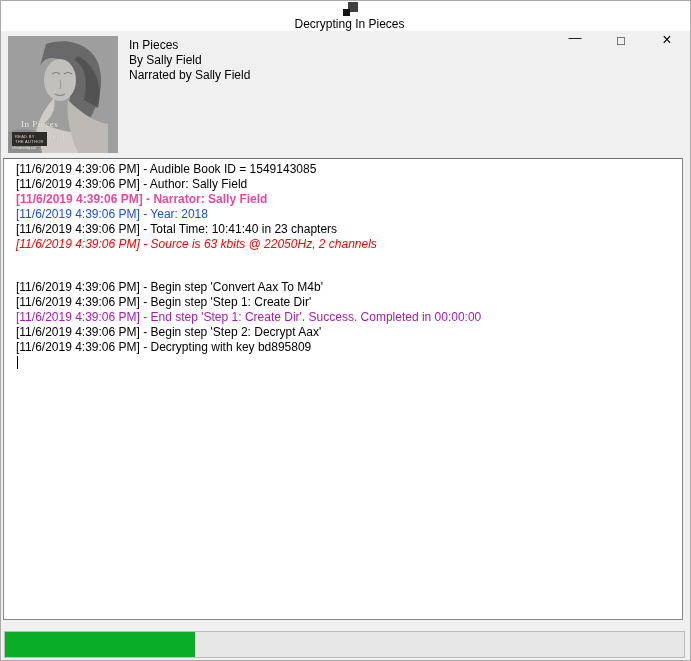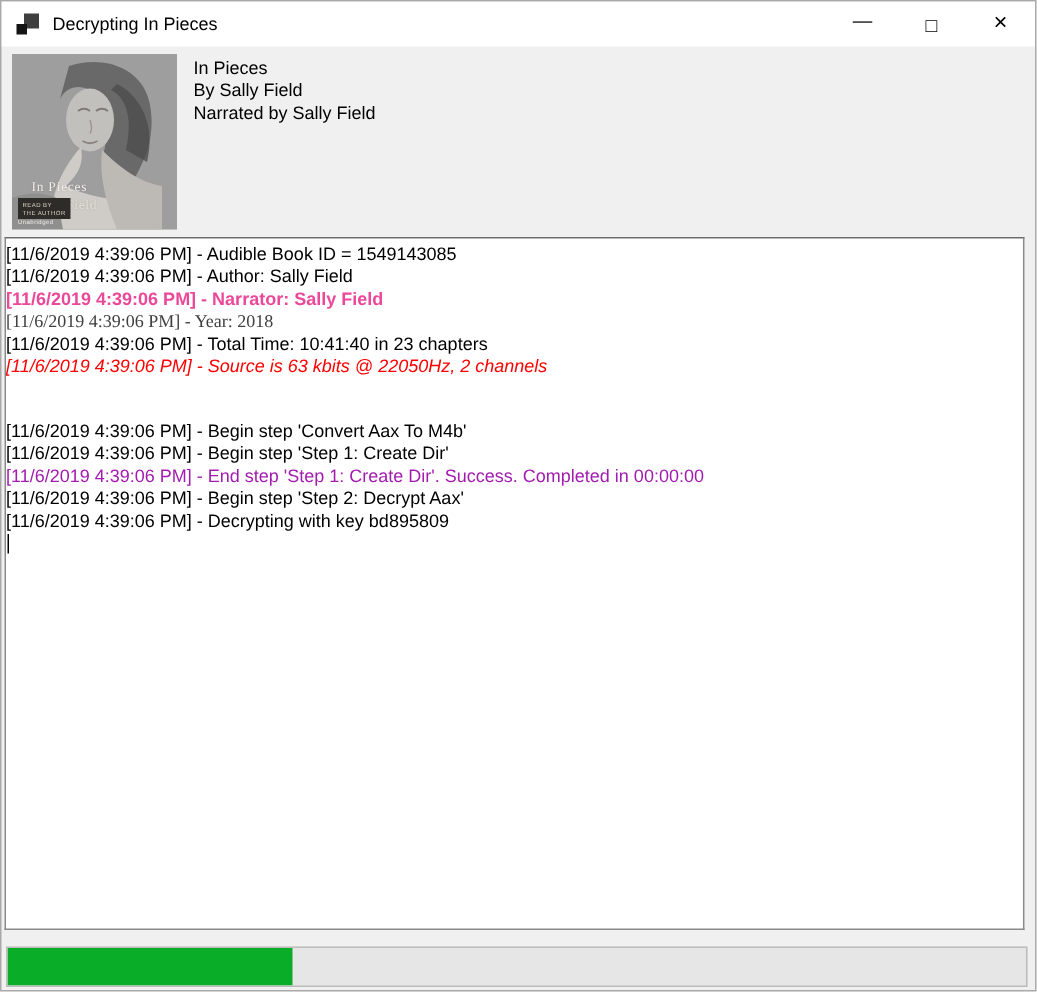--- a/index.html
+++ b/index.html
@@ -19,20 +19,21 @@
   }
   
   .titlebar {
     position: absolute;
     left: 0; top: 0;
     width: 100%;
     height: 30px;
     background: #ffffff;
     display: flex;
     align-items: center;
+    flex-direction: column;
   }
   .app-icon {
     position: relative;
     width: 16px;
     height: 16px;
     margin-left: 10px;
     flex: 0 0 auto;
   }
   .app-icon .sq-big {
     position: absolute;
@@ -125,21 +126,21 @@
   }
   
   .logbox {
     position: absolute;
     left: 2px; top: 157px;
     width: 680px; height: 462px;
     box-sizing: border-box;
     background: #ffffff;
     border: 1px solid #898989;
     border-top-color: #6e6e6e;
-    padding: 3px 0;
+    padding: 3px 12px;
     font-size: 12px;
     line-height: 15px;
     overflow: hidden;
     cursor: text;
   }
   .log-line { white-space: pre; }
   .caret {
     width: 1px;
     height: 13px;
     background: #000;
@@ -215,21 +216,21 @@
     <div>In Pieces</div>
     <div>By Sally Field</div>
     <div>Narrated by Sally Field</div>
   </div>
 
   <div class="logbox">
     <div id="log-lines">
         <div class="log-line" style="color: rgb(0, 0, 0);">[11/6/2019 4:39:06 PM] - Audible Book ID = 1549143085</div>
         <div class="log-line" style="color: rgb(0, 0, 0);">[11/6/2019 4:39:06 PM] - Author: Sally Field</div>
         <div class="log-line" style="color: #ec4899; font-weight: bold;">[11/6/2019 4:39:06 PM] - Narrator: Sally Field</div>
-        <div class="log-line" style="color: #404040; font-family: Liberation Serif, serif;">[11/6/2019 4:39:06 PM] - Year: 2018</div>
+        <div class="log-line" style="color: #1d4ed8;">[11/6/2019 4:39:06 PM] - Year: 2018</div>
         <div class="log-line" style="color: rgb(0, 0, 0);">[11/6/2019 4:39:06 PM] - Total Time: 10:41:40 in 23 chapters</div>
         <div class="log-line" style="color: rgb(255, 0, 0); font-style: italic;">[11/6/2019 4:39:06 PM] - Source is 63 kbits @ 22050Hz, 2 channels</div>
         <div class="log-line" style="color: rgb(0, 0, 0); margin-top: 28px;">[11/6/2019 4:39:06 PM] - Begin step 'Convert Aax To M4b'</div>
         <div class="log-line" style="color: rgb(0, 0, 0);">[11/6/2019 4:39:06 PM] - Begin step 'Step 1: Create Dir'</div>
         <div class="log-line" style="color: #a21caf;">[11/6/2019 4:39:06 PM] - End step 'Step 1: Create Dir'. Success. Completed in 00:00:00</div>
         <div class="log-line" style="color: rgb(0, 0, 0);">[11/6/2019 4:39:06 PM] - Begin step 'Step 2: Decrypt Aax'</div>
         <div class="log-line" style="color: rgb(0, 0, 0);">[11/6/2019 4:39:06 PM] - Decrypting with key bd895809</div>
       </div>
     <div class="caret"></div>
   </div>

